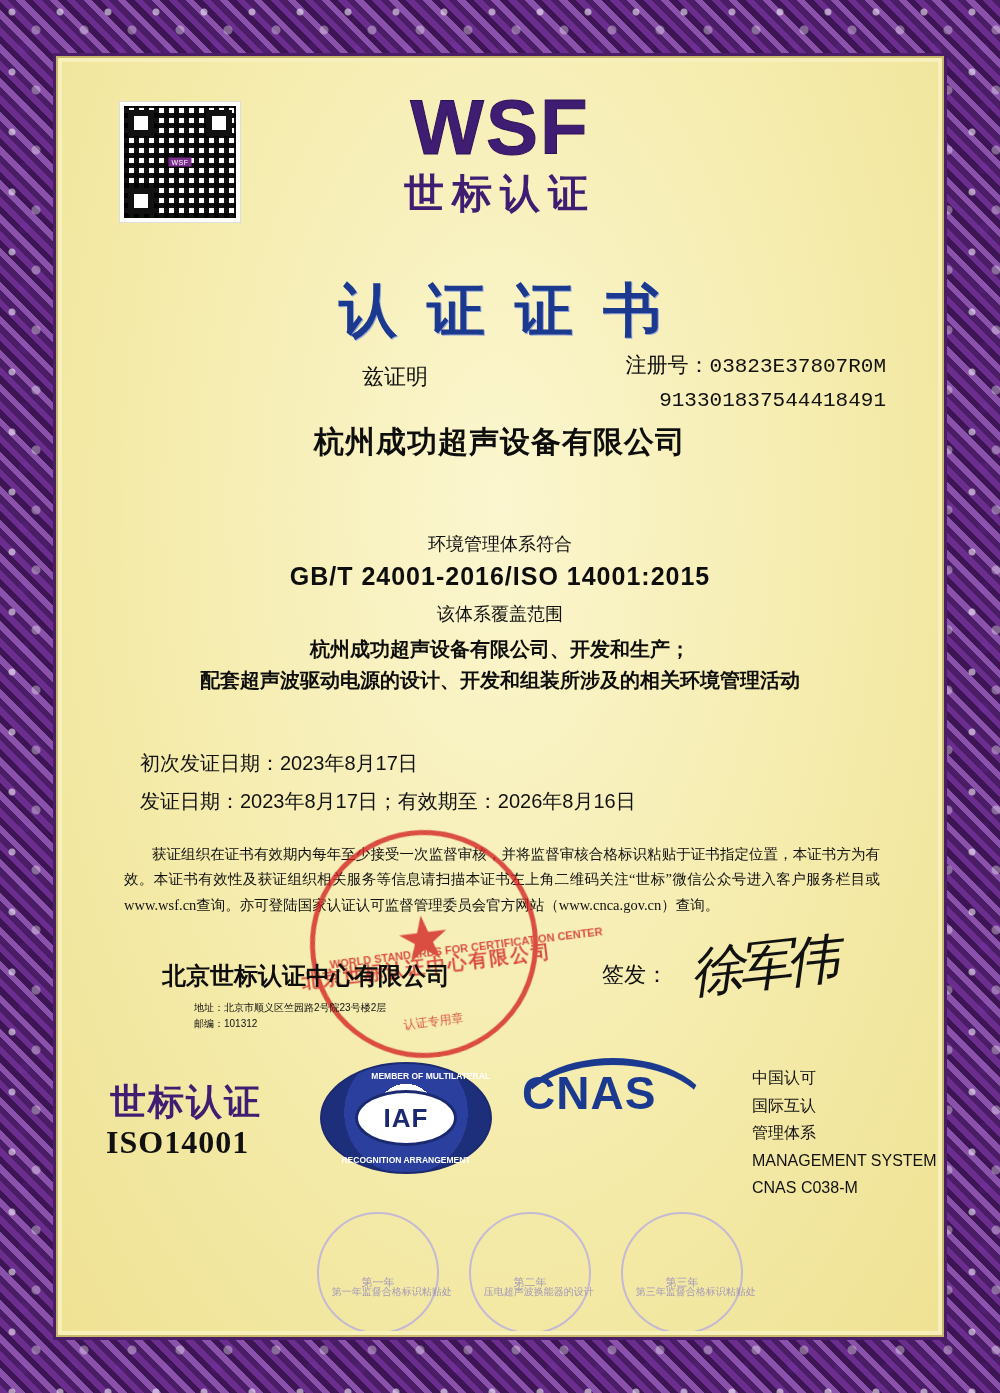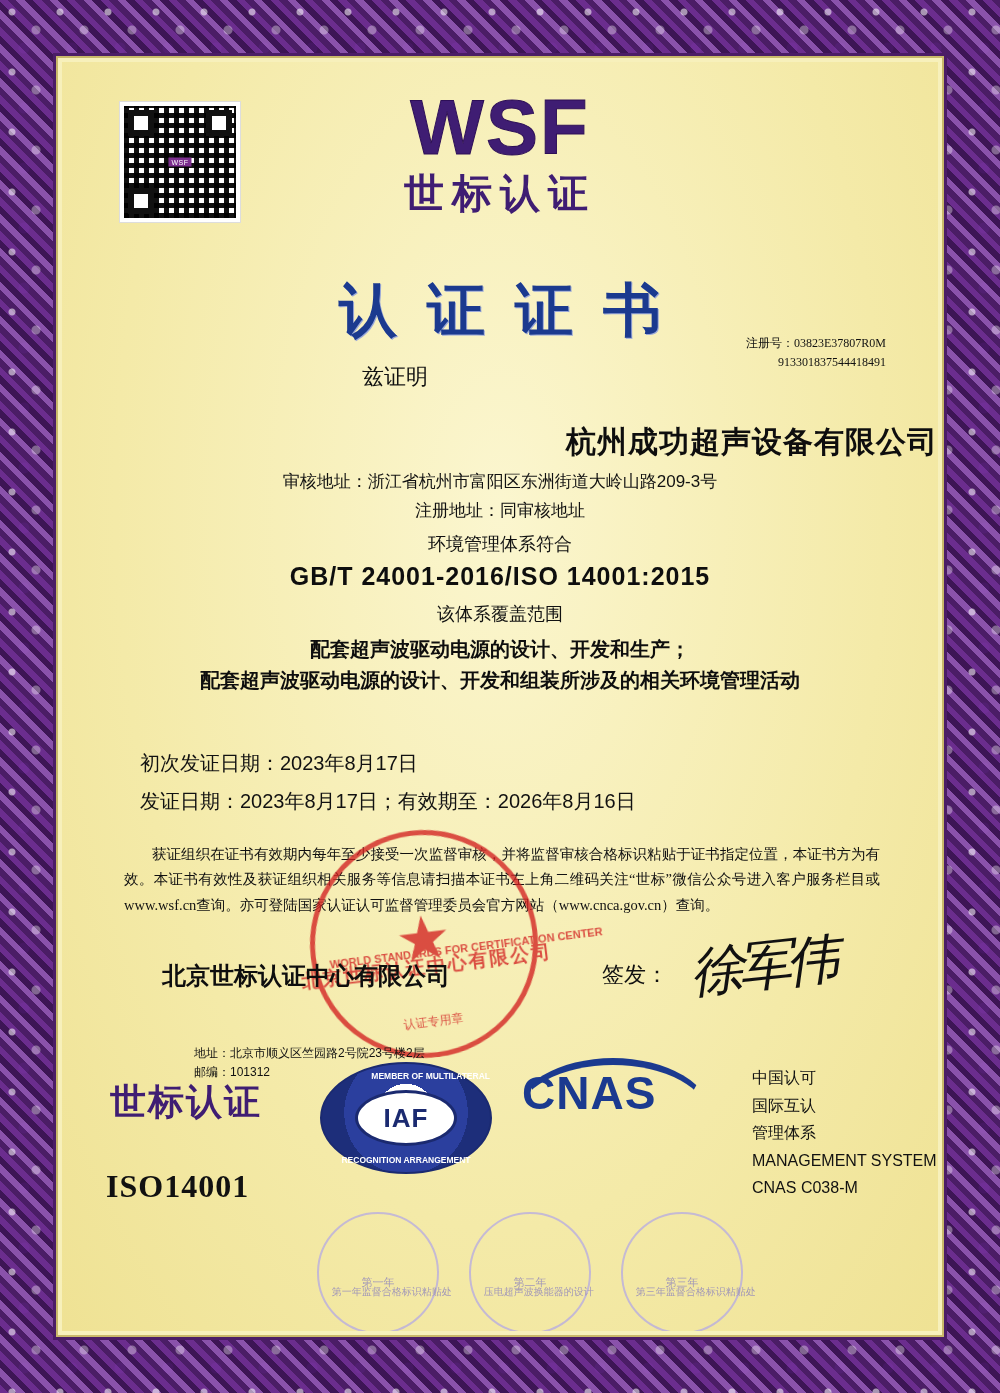--- a/index.html
+++ b/index.html
@@ -89,27 +89,27 @@
     font-family:"Liberation Sans",sans-serif;
     font-size:58px;font-weight:bold;color:#1b3a8f;
     letter-spacing:30px;text-indent:30px;
     text-shadow:1px 1px 0 #9aa8d8;
   }
   .zizhengming{
     position:absolute;left:300px;top:300px;
     font-size:22px;color:#111;font-family:"Liberation Sans",sans-serif;
   }
   .regblock{
-    position:absolute;right:52px;top:272px;text-align:left;
-    font-size:12px;color:#111;line-height:1.6;
-    font-family:Liberation Serif, serif;
+    position:absolute;right:52px;top:288px;text-align:left;
+    font-size:21px;color:#111;line-height:1.6;
+    font-family:Liberation Mono, monospace;
   }
   .regblock .line3{text-align:right;}
   .company{
-    position:absolute;left:0;right:0;top:360px;text-align:right;
+    position:absolute;left:0;right:0;top:360px;text-align:center;
     font-family:"Liberation Sans",sans-serif;
     font-size:30px;font-weight:bold;color:#0e0e0e;letter-spacing:1px;
   }
   .addr{
     position:absolute;left:0;right:0;top:406px;text-align:center;
     font-size:17px;color:#111;line-height:1.7;font-family:"Liberation Sans",sans-serif;
   }
   .sysline{
     position:absolute;left:0;right:0;top:470px;text-align:center;
     font-size:18px;color:#111;font-family:"Liberation Sans",sans-serif;
@@ -138,21 +138,21 @@
     font-family:"Liberation Serif",serif;
   }
   .notice .indent{text-indent:28px;display:block;}
   .issuer{
     position:absolute;left:100px;top:898px;
     font-family:"Liberation Sans",sans-serif;
     font-size:24px;font-weight:bold;color:#0e0e0e;
   }
   .issuer-addr{
     position:absolute;left:132px;top:938px;
-    font-size:12px;color:#111;line-height:1.6;font-family:"Liberation Sans",sans-serif;margin-top:44px;
+    font-size:10px;color:#111;line-height:1.6;font-family:"Liberation Sans",sans-serif;
   }
   .sign-label{
     position:absolute;left:540px;top:898px;
     font-size:22px;color:#111;font-family:"Liberation Sans",sans-serif;
   }
   .signature{
     position:absolute;left:628px;top:868px;
     font-family:"Liberation Serif",serif;
     font-size:54px;color:#111;
     font-style:italic;transform:rotate(-6deg);
@@ -191,21 +191,21 @@
   }
   
   .wsf-bottom{
     position:absolute;left:48px;top:1016px;
     font-family:"Liberation Sans",sans-serif;
     font-size:36px;font-weight:bold;color:#3f1d73;letter-spacing:2px;
   }
   .iso-bottom{
     position:absolute;left:44px;top:1062px;
     font-family:"Liberation Serif",serif;
-    font-size:32px;font-weight:bold;color:#111;letter-spacing:1px;margin-top:44px;
+    font-size:32px;font-weight:bold;color:#111;letter-spacing:1px;
   }
   .iaf{
     position:absolute;left:258px;top:1000px;width:168px;height:108px;
     border-radius:50%;
     background:radial-gradient(circle at 50% 45%, #ffffff 0 28%, #2b3f9e 28% 60%, #1d2e7a 60% 100%);
     border:2px solid #1b2a70;
     color:#fff;
   }
   .iaf .iaf-core{
     position:absolute;left:50%;top:50%;transform:translate(-50%,-50%);
@@ -281,30 +281,26 @@
 
     <div class="regblock">
       <div>
         <span>注册号：</span><span>03823E37807R0M</span>
       </div>
       <div class="line3">913301837544418491</div>
     </div>
 
     <div class="company">杭州成功超声设备有限公司</div>
 
-    <div class="addr">
-      <div>审核地址：浙江省杭州市富阳区东洲街道大岭山路209-3号</div>
-      <div>注册地址：同审核地址</div>
-    </div>
 
     <div class="sysline">环境管理体系符合</div>
     <div class="standard">GB/T 24001-2016/ISO 14001:2015</div>
     <div class="scopelabel">该体系覆盖范围</div>
     <div class="scope">
-      <div>配套超声波驱动电源的设计、开发和生产；</div>
+      <div>杭州成功超声设备有限公司、开发和生产；</div>
       <div>配套超声波驱动电源的设计、开发和组装所涉及的相关环境管理活动</div>
     </div>
 
     <div class="dates">
       <div>初次发证日期：2023年8月17日</div>
       <div>发证日期：2023年8月17日；有效期至：2026年8月16日</div>
     </div>
 
     <div class="notice">
       <span class="indent">获证组织在证书有效期内每年至少接受一次监督审核，并将监督审核合格标识粘贴于证书指定位置，本证书方为有效。本证书有效性及获证组织相关服务等信息请扫描本证书左上角二维码关注“世标”微信公众号进入客户服务栏目或www.wsf.cn查询。亦可登陆国家认证认可监督管理委员会官方网站（www.cnca.gov.cn）查询。</span>

